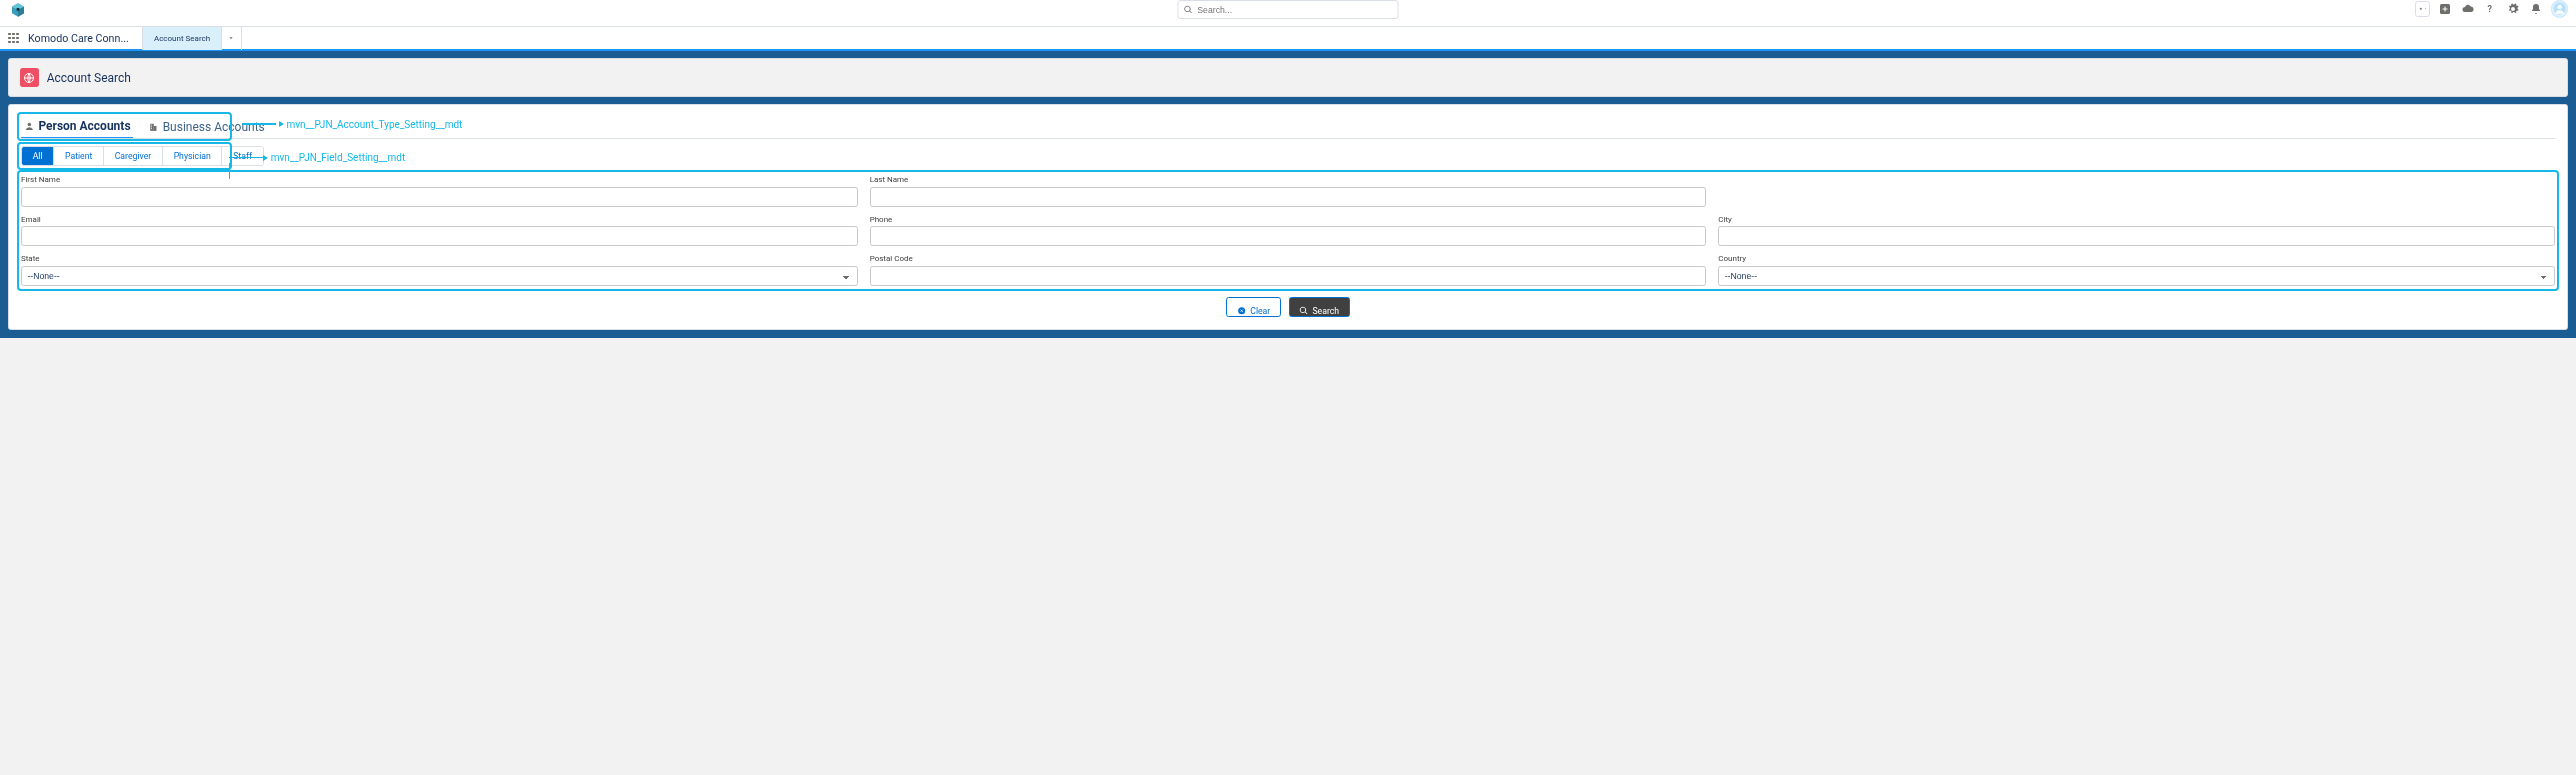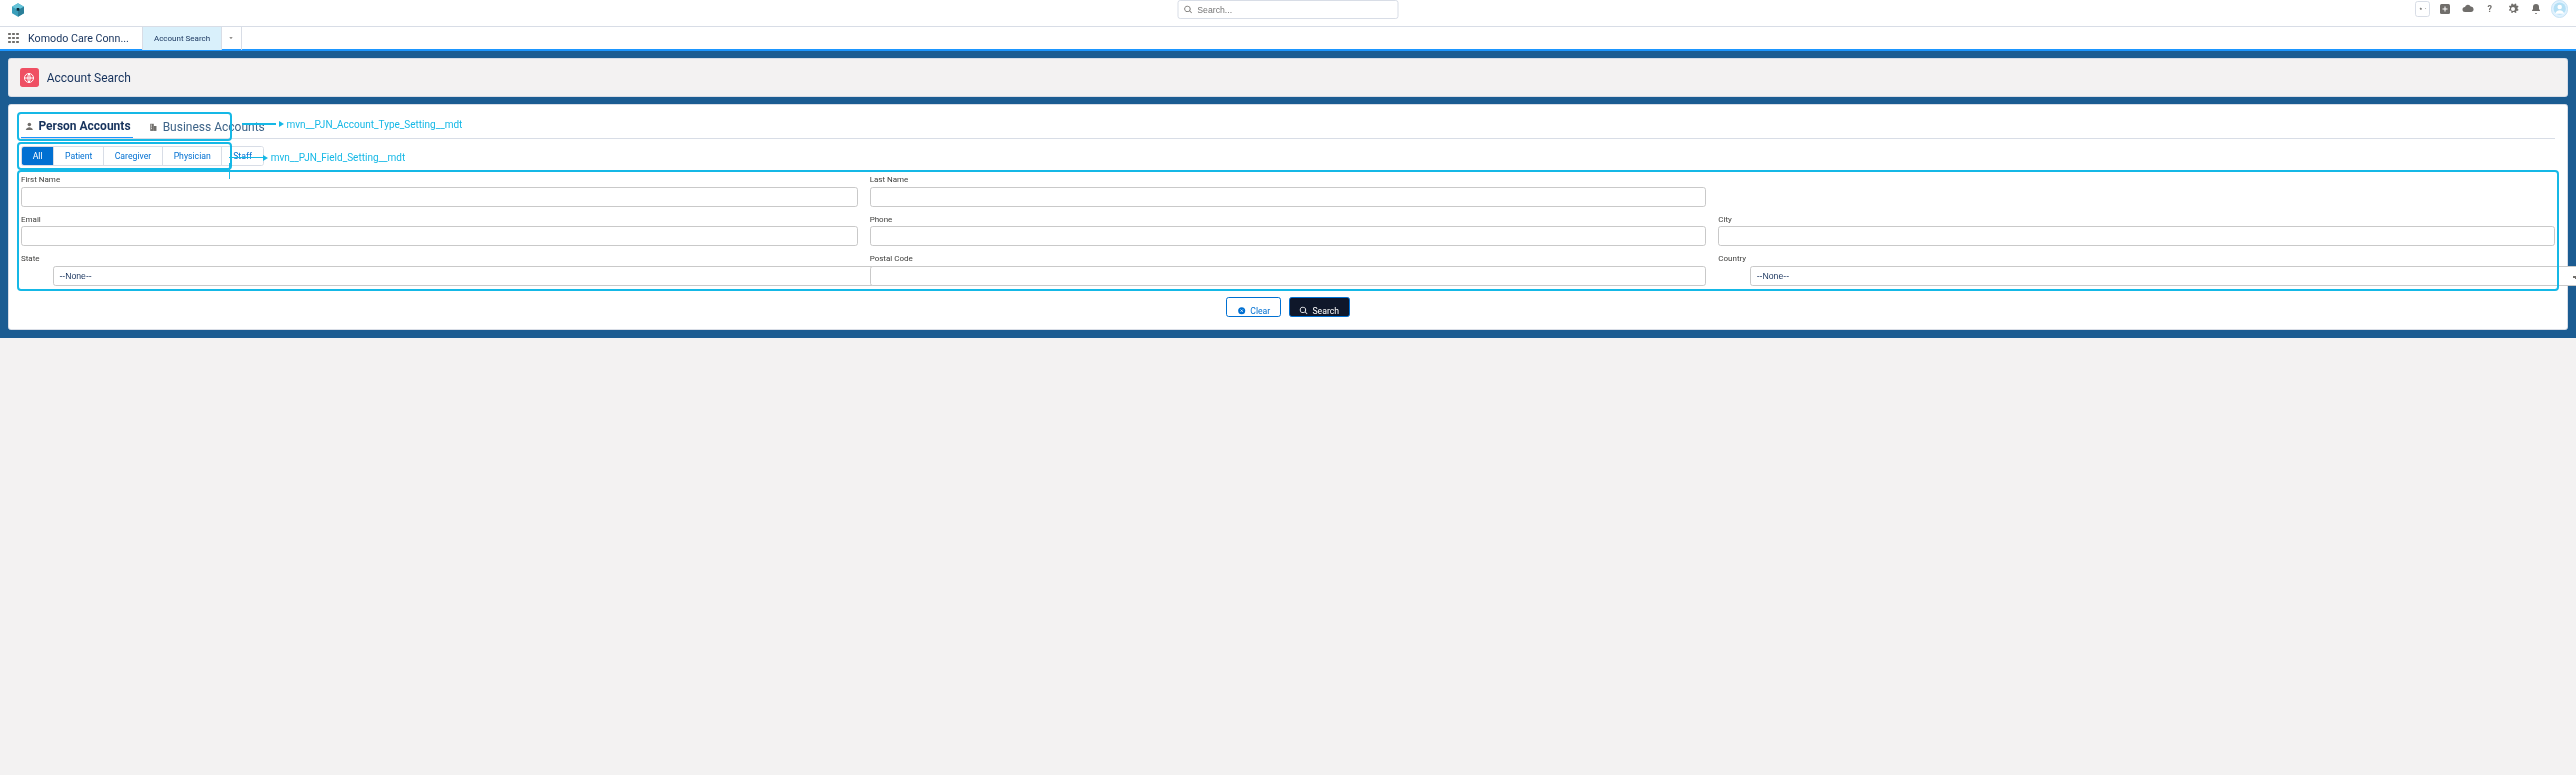--- a/index.html
+++ b/index.html
@@ -255,21 +255,20 @@
     background: #fff;
     color: #16325c;
   }
   .form-field select {
     appearance: none;
     -webkit-appearance: none;
     background-image: linear-gradient(45deg, transparent 50%, #706e6b 50%), linear-gradient(135deg, #706e6b 50%, transparent 50%);
     background-position: calc(100% - 10.7px) 8.7px, calc(100% - 7.4px) 8.7px;
     background-size: 3.4px 3.4px, 3.4px 3.4px;
     background-repeat: no-repeat;
-    margin-left: 32px;
   }
   .span-2 { grid-column: span 2; }
   .highlight-box-form {
     position: absolute;
     left: -4px; top: -5.4px;
     right: -4px; bottom: -5.4px;
     border: 2.7px solid #15b8e6;
     border-radius: 4px;
     pointer-events: none;
   }
@@ -289,21 +288,21 @@
     padding: 0 9.4px;
     font-size: 8.7px;
     cursor: pointer;
     border: 0.7px solid #0070d2;
   }
   .btn-clear {
     background: #fff;
     color: #0070d2;
   }
   .btn-search {
-    background: #0f172a;
+    background: #404040;
     color: #fff;
     border-color: #0070d2;
   }
   .btn svg { width: 9.4px; height: 9.4px; }
 </style>
 </head>
 <body>
 
 <div class="global-header">
   <div class="logo-box">

